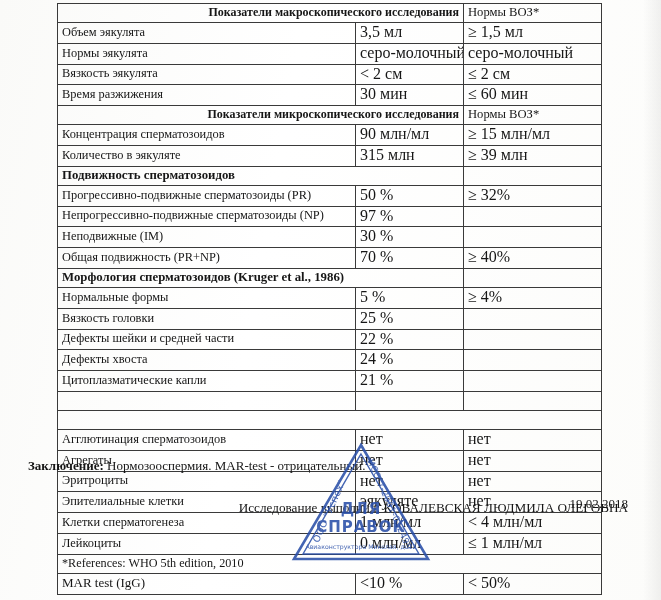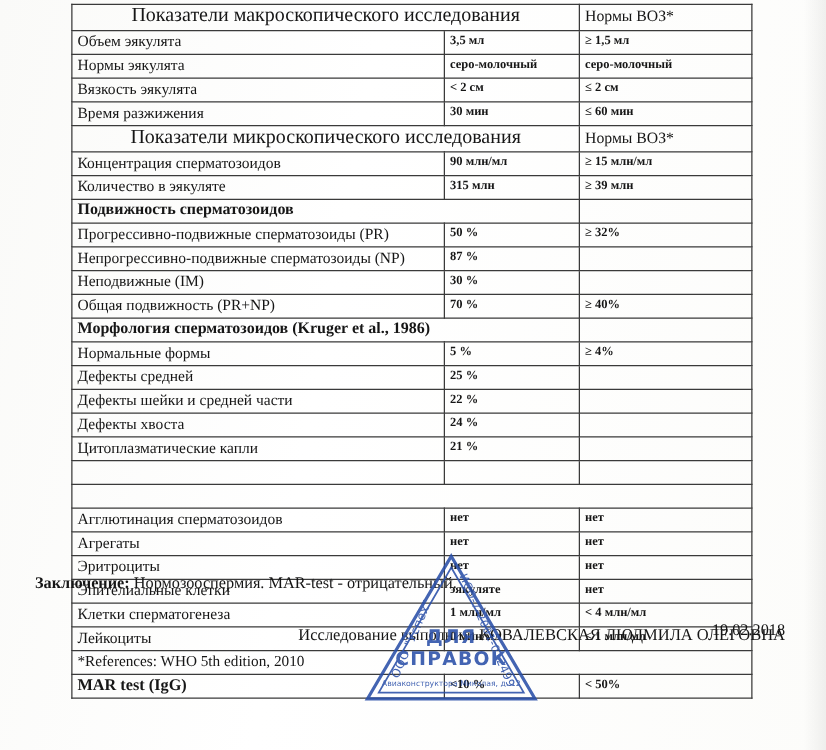--- a/index.html
+++ b/index.html
@@ -57,38 +57,38 @@
   }
   col.c1 { width: 298px; }
   col.c2 { width: 108px; }
   col.c3 { width: 138px; }
 
   td.section {
     font-weight: bold;
     font-size: 12.8px;
   }
   td.section-center {
-    font-weight: normal;
-    text-align: center;
-    font-size: 16px;
+    font-weight: bold;
+    text-align: right;
+    font-size: 12px;
   }
   td.norm-head {
     font-size: 12.6px;
   }
   td.blank { height: 7px; padding: 0; }
   td.spacer-row { height: 8px; padding: 0; }
   td.refs {
     font-size: 12.2px;
   }
   td.mar {
-    font-weight: bold;
+    font-weight: normal;
     font-size: 13px;
     margin-top: 36px;
   }
-  td.val, td.norm { font-size: 10px; font-weight: bold; }
+  td.val, td.norm { font-size: 16px; }
 
   
   .conclusion {
     position: absolute;
     left: 28px;
     top: 458px;
     font-size: 13px;
     white-space: nowrap;
   }
   .conclusion b { font-weight: bold; }
@@ -181,21 +181,21 @@
         <td class="section" colspan="2">Подвижность сперматозоидов</td>
         <td></td>
       </tr>
       <tr>
         <td>Прогрессивно-подвижные сперматозоиды (PR)</td>
         <td class="val">50 %</td>
         <td class="norm">≥ 32%</td>
       </tr>
       <tr>
         <td>Непрогрессивно-подвижные сперматозоиды (NP)</td>
-        <td class="val">87 %</td>
+        <td class="val">97 %</td>
         <td class="norm"></td>
       </tr>
       <tr>
         <td>Неподвижные (IM)</td>
         <td class="val">30 %</td>
         <td class="norm"></td>
       </tr>
       <tr>
         <td>Общая подвижность (PR+NP)</td>
         <td class="val">70 %</td>
@@ -205,21 +205,21 @@
       <tr>
         <td class="section" colspan="2">Морфология сперматозоидов (Kruger et al., 1986)</td>
         <td></td>
       </tr>
       <tr>
         <td>Нормальные формы</td>
         <td class="val">5 %</td>
         <td class="norm">≥ 4%</td>
       </tr>
       <tr>
-        <td>Дефекты средней</td>
+        <td>Вязкость головки</td>
         <td class="val">25 %</td>
         <td class="norm"></td>
       </tr>
       <tr>
         <td>Дефекты шейки и средней части</td>
         <td class="val">22 %</td>
         <td class="norm"></td>
       </tr>
       <tr>
         <td>Дефекты хвоста</td>

